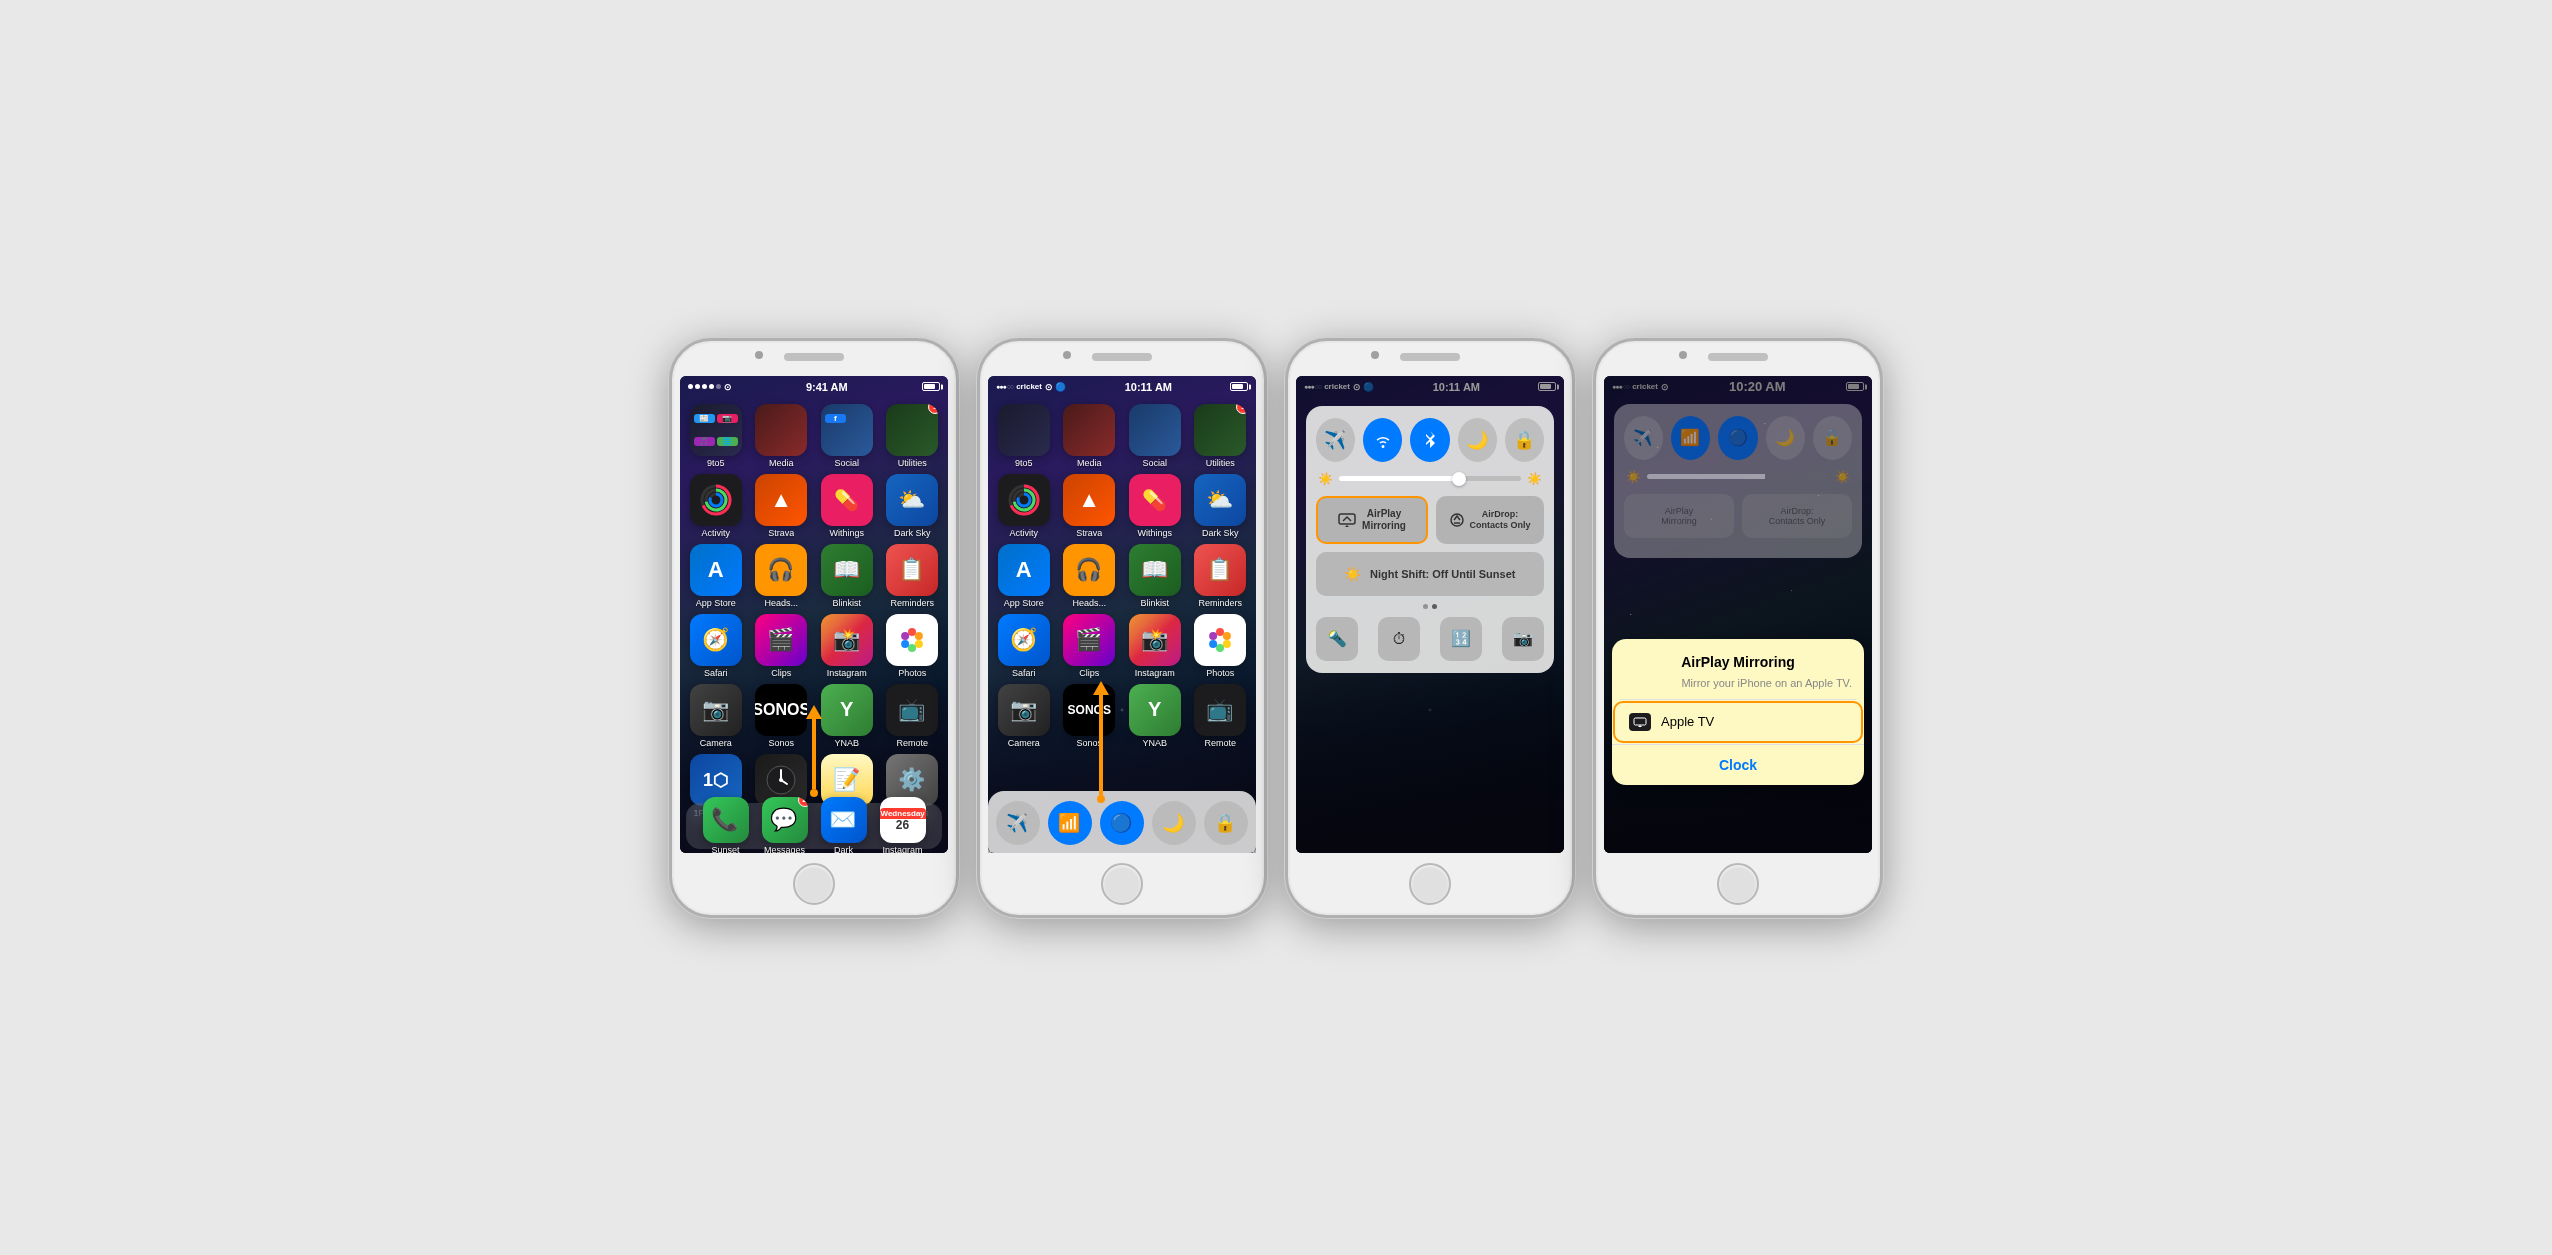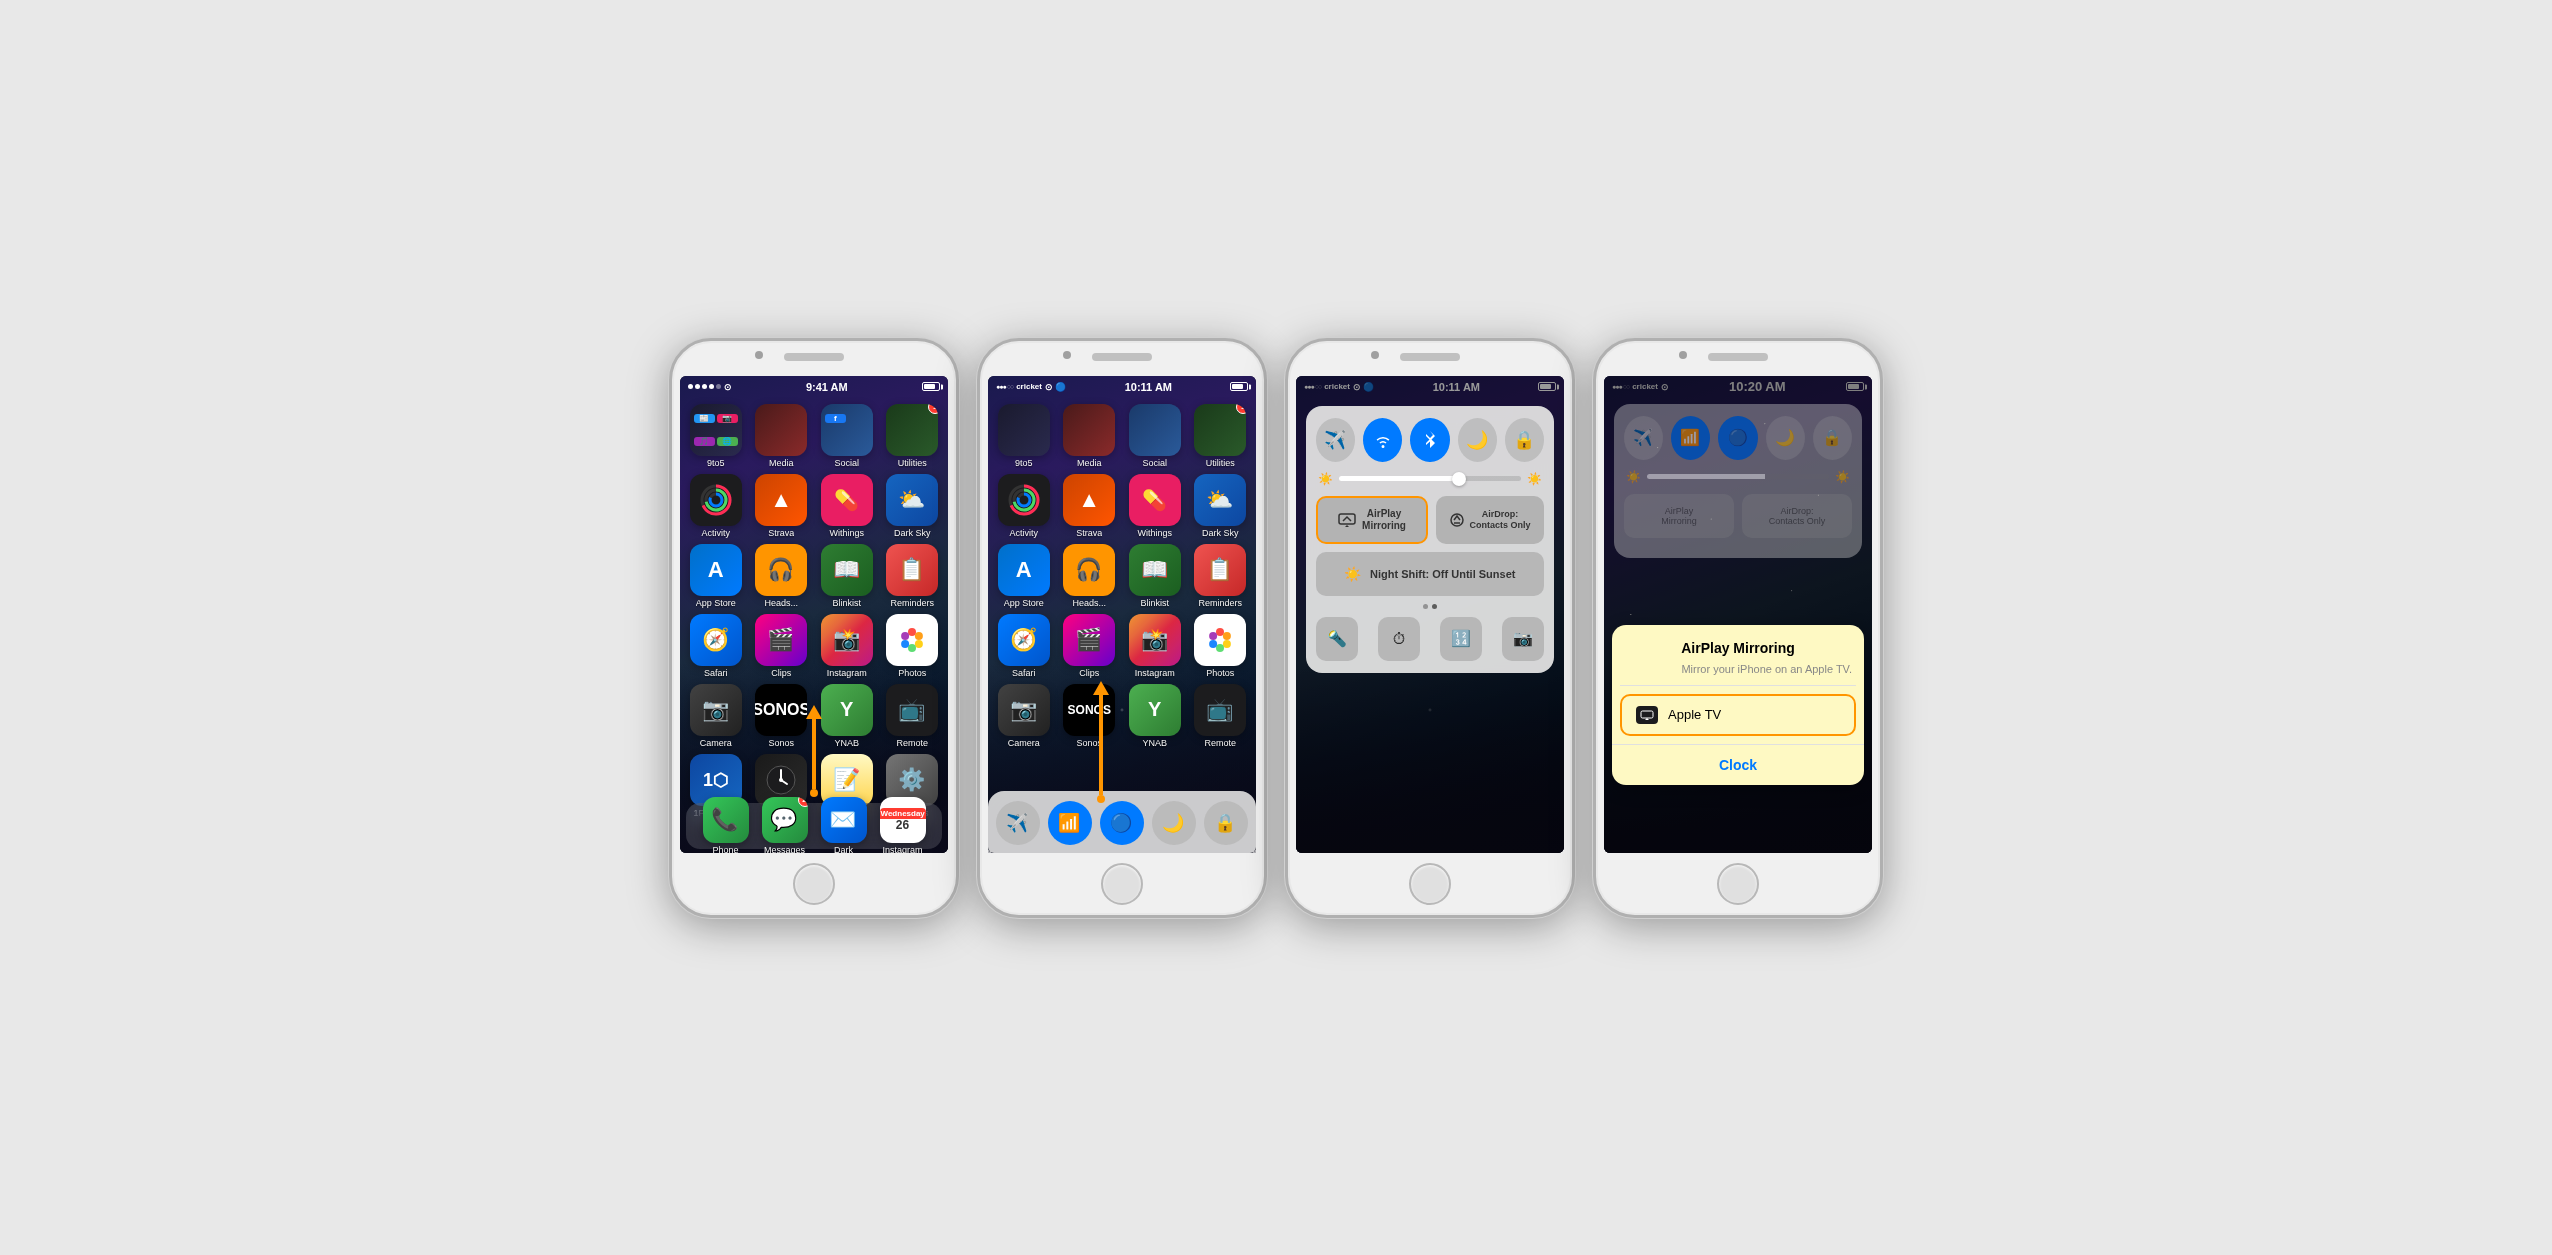--- a/index.html
+++ b/index.html
@@ -473,21 +473,21 @@
           </div>
           <span class="app-label">Settings</span>
         </div>
       </div>
 
       <div class="dock">
         <div class="app-icon">
           <div class="app-icon-img bg-phone" style="width:46px;height:46px;">
             <span style="font-size:22px;">📞</span>
           </div>
-          <span class="app-label">Phone</span>
+          <span class="app-label">Sunset</span>
         </div>
         <div class="app-icon">
           <div class="app-icon-img bg-messages" style="width:46px;height:46px;position:relative;">
             <span style="font-size:22px;">💬</span>
             <div class="app-badge">2</div>
           </div>
           <span class="app-label">Messages</span>
         </div>
         <div class="app-icon">
           <div class="app-icon-img bg-mail" style="width:46px;height:46px;">
@@ -852,21 +852,21 @@
 
       <div style="position:absolute;bottom:68px;left:8px;right:8px;background:#fef9c3;border-radius:14px;z-index:20;overflow:hidden;box-shadow:0 4px 20px rgba(0,0,0,0.3);">
         <div style="text-align:center;padding:14px 12px 4px;">
           <span style="font-size:14px;font-weight:700;color:#000;">AirPlay Mirroring</span>
         </div>
         <div style="text-align:right;padding:2px 12px 10px;font-size:11px;color:#888;">
           <span>Mirror your iPhone on an Apple TV.</span>
         </div>
         <div style="height:1px;background:#e0e0e0;margin:0 8px;"></div>
 
-        <div style="margin:8px;border:2.5px solid #ff9500;border-radius:10px;padding:10px 14px;display:flex;align-items:center;gap:10px;cursor:pointer;">
+        <div style="margin:1px;border:2.5px solid #ff9500;border-radius:10px;padding:10px 14px;display:flex;align-items:center;gap:10px;cursor:pointer;">
           <div style="width:22px;height:18px;background:#1c1c1e;border-radius:4px;display:flex;align-items:center;justify-content:center;">
             <svg width="14" height="10" viewBox="0 0 14 10" fill="white">
                 <rect x="1" y="1" width="12" height="7" rx="1.5" stroke="white" stroke-width="1" fill="none"></rect>
                 <path d="M7 8l-2 2h4l-2-2z" fill="white"></path>
               </svg>
           </div>
           <span style="font-size:13px;color:#000;font-weight:500;">Apple TV</span>
         </div>
         <div style="height:1px;background:#e0e0e0;"></div>
         <div style="text-align:center;padding:12px;color:#007aff;font-size:14px;font-weight:600;cursor:pointer;">Clock</div>

